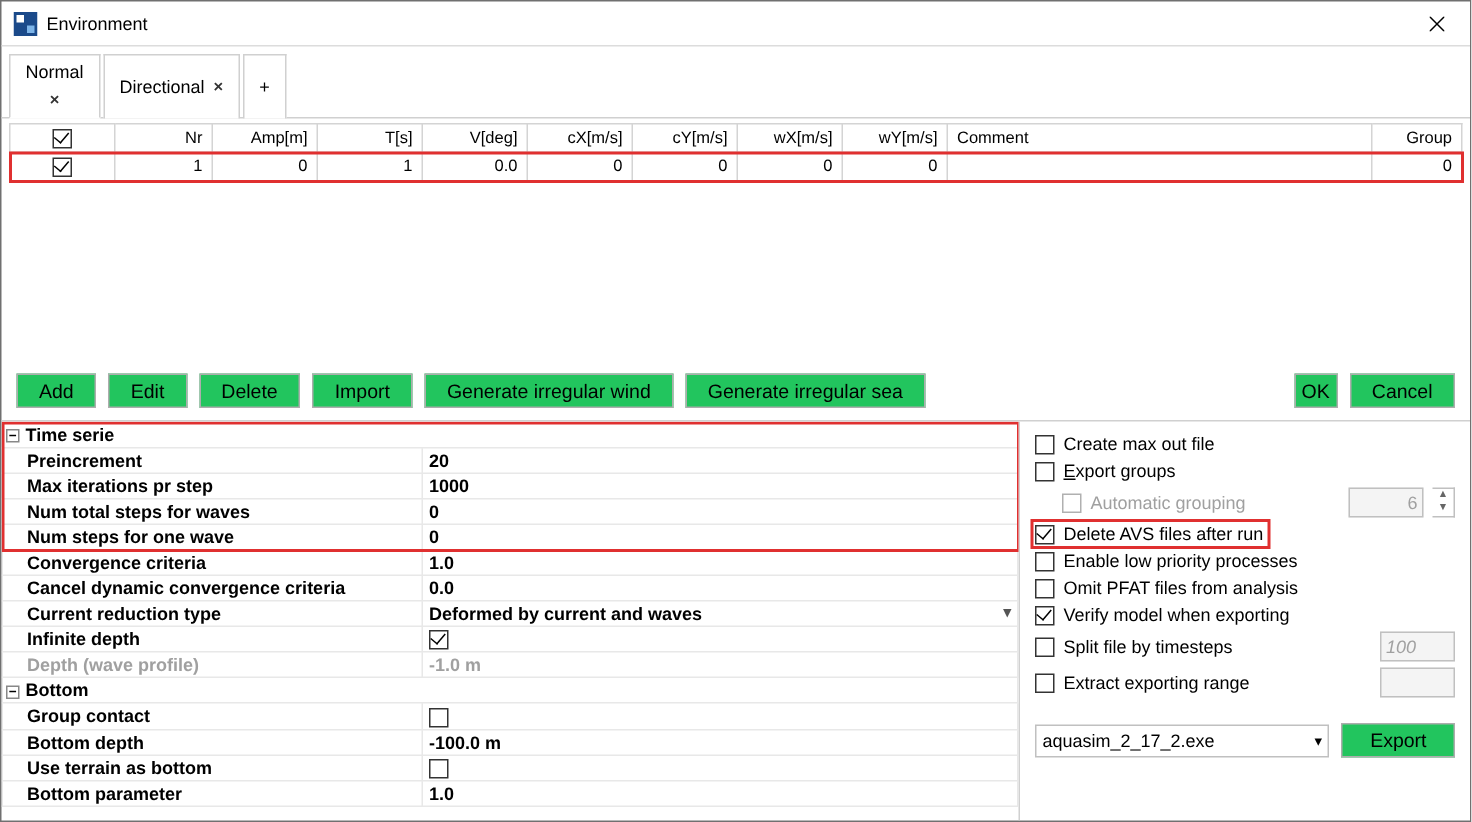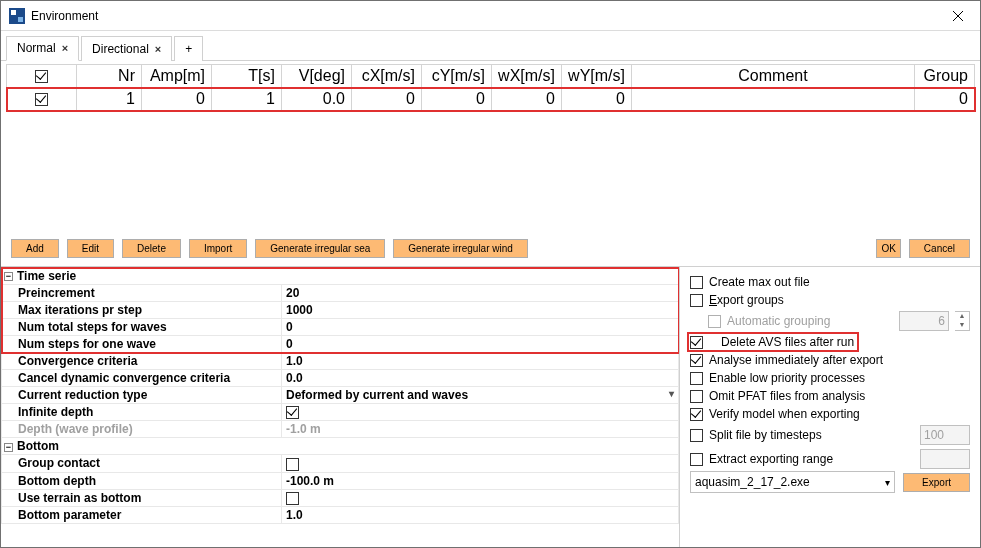--- a/index.html
+++ b/index.html
@@ -5,37 +5,37 @@
   * { box-sizing: border-box; }
   html, body { margin:0; padding:0; font-family: "Segoe UI", Tahoma, sans-serif; font-size:12px; color:#000; background:#fff; }
   .window { width:981px; height:548px; border:1px solid #707070; display:flex; flex-direction:column; background:#fff; }
   .titlebar { height:30px; display:flex; align-items:center; padding:0 0 0 8px; border-bottom:1px solid #dcdcdc; }
   .titlebar .icon { width:16px; height:16px; margin-right:6px; }
   .titlebar .title { flex:1; font-size:12px; }
   .titlebar .close { width:45px; height:29px; display:flex; align-items:center; justify-content:center; }
 
   .tabs { display:flex; padding: 4px 5px 0 5px; gap:0; border-bottom:1px solid #d0d0d0; }
   .tab { padding:4px 10px 5px 10px; border:1px solid #d0d0d0; border-bottom:none; margin-right:2px; background:#fff; display:flex; align-items:center; gap:6px; position:relative; top:1px;}
-  .tab.active { background:#fff; border-bottom:1px solid #fff; }
+  .tab.active { background:#fff; border-bottom:1px solid #fff;flex-direction:column; }
   .tab .tclose { font-weight:bold; font-size:11px; color:#333; }
   .tab.add { padding:4px 10px; }
 
   .grid-area { padding:3px 5px 0 5px; }
   table.data { width:100%; border-collapse:collapse; }
-  table.data th, table.data td { border:1px solid #d4d4d4; padding:2px 6px; font-weight:normal; text-align:left; font-size:16px; height:19px;}
-  table.data th { background:#fff;text-align:center; }
+  table.data th, table.data td { border:1px solid #d4d4d4; padding:2px 6px; font-weight:normal; text-align:left; font-size:11px; height:19px;}
+  table.data th { background:#fff; }
   table.data td.num, table.data th.num { text-align:right; }
   table.data td.center, table.data th.center { text-align:center; }
   .red-outline { outline:2px solid #e03030; outline-offset:-1px; }
   .checkbox { display:inline-block; width:13px; height:13px; border:1px solid #333; position:relative; vertical-align:middle;}
   .checkbox.checked::after { content:""; position:absolute; left:2px; top:-1px; width:5px; height:8px; border:solid #000; border-width:0 1.5px 1.5px 0; transform:rotate(40deg);}
   .checkbox.disabled { border-color:#b0b0b0; }
 
   .btn-row { padding:8px 10px; display:flex; gap:8px; align-items:center; }
-  .btn { border:1px solid #adadad; background:#fdba74; padding:3px 14px; font-size:10px; cursor:default; }
+  .btn { border:1px solid #adadad; background:#22c55e; padding:3px 14px; font-size:13px; cursor:default; }
   .btn-row .spacer { flex:1; }
 
   .lower { flex:1; display:flex; border-top:1px solid #d0d0d0; overflow:hidden;}
   .left-panel { flex:1; border-right:1px solid #d0d0d0; overflow:auto; }
   .right-panel { width:300px; padding:6px 10px; overflow:auto;}
 
   .prop-table { width:100%; border-collapse:collapse; }
   .expander { display:inline-block; width:9px; height:9px; border:1px solid #888; line-height:7px; text-align:center; font-size:9px; margin-right:4px; vertical-align:middle;}
   .prop-table td { border:1px solid #e8e8e8; padding:1px 4px; font-size:12px; height:17px;font-weight:bold;}
   .prop-table tr.section td { font-weight:bold; background:#fff;}
@@ -47,21 +47,21 @@
 
   .opt-row { display:flex; align-items:center; gap:6px; padding:2px 0; font-size:12px;}
   .opt-row.dis label{ color:#a0a0a0; }
   .opt-row.indent { padding-left:18px; }
   .red-box { outline:2px solid #e03030; outline-offset:1px; padding-right:2px;}
   .num-input { width:50px; border:1px solid #c0c0c0; padding:1px 3px; font-size:12px; text-align:right; height:20px; }
   .num-input.dis { background:#f4f4f4; color:#a0a0a0; }
   .spinner { display:inline-flex; flex-direction:column; border:1px solid #c0c0c0; border-left:none; height:20px; width:15px;}
   .spinner span{ flex:1; font-size:7px; text-align:center; line-height:8px; color:#666;}
   .combo { border:1px solid #c0c0c0; padding:2px 4px; font-size:12px; display:flex; align-items:center; justify-content:space-between; height:22px; flex:1;}
-  .export-row { display:flex; align-items:center; gap:8px; margin-top:0;}
+  .export-row { display:flex; align-items:center; gap:8px; margin-top:15px;}
 </style>
 </head>
 <body>
 
 <div class="window">
 
   <div class="titlebar">
     <span class="icon">
       <svg width="16" height="16">
           <rect x="0" y="0" width="16" height="16" fill="#1b4a8a"></rect>
@@ -123,22 +123,22 @@
       </table>
   </div>
 
   <div style="flex:0 0 120px"></div>
 
   <div class="btn-row">
     <button class="btn">Add</button>
     <button class="btn">Edit</button>
     <button class="btn">Delete</button>
     <button class="btn">Import</button>
+    <button class="btn">Generate irregular wind</button>
     <button class="btn">Generate irregular sea</button>
-    <button class="btn">Generate irregular wind</button>
     <div class="spacer"></div>
     <button class="btn" style="padding:3px 4px">OK</button>
     <button class="btn">Cancel</button>
   </div>
 
   <div class="lower">
     <div class="left-panel">
       <table class="prop-table">
         <tbody class="red-outline-section">
         <tr class="section">
@@ -218,46 +218,42 @@
         <span class="checkbox disabled"></span>
         <label>Automatic grouping</label>
         <div style="flex:1"></div>
         <input class="num-input dis" value="6" style="">
         <div class="spinner">
             <span>▲</span>
             <span>▼</span>
           </div>
       </div>
       <div class="opt-row">
-          <span class="red-box" style="display:inline-flex;align-items:center;gap:18px">
+          <span class="red-box" style="display:inline-flex;align-items:center;gap:6px">
             <span class="checkbox checked"></span>
             <label>Delete AVS files after run</label>
           </span>
         </div>
       <div class="opt-row">
-          <span class="checkbox checked"></span>
-          <label>Analyse immediately after export</label>
-        </div>
-      <div class="opt-row">
           <span class="checkbox"></span>
           <label>Enable low priority processes</label>
         </div>
       <div class="opt-row">
           <span class="checkbox"></span>
           <label>Omit PFAT files from analysis</label>
         </div>
       <div class="opt-row">
           <span class="checkbox checked"></span>
           <label>Verify model when exporting</label>
         </div>
       <div class="opt-row">
         <span class="checkbox"></span>
         <label>Split file by timesteps</label>
         <div style="flex:1"></div>
-        <input class="num-input dis" style="text-align: left;" value="100">
+        <input class="num-input dis" style="text-align: left; font-style: italic;" value="100">
       </div>
       <div class="opt-row">
         <span class="checkbox"></span>
         <label>Extract exporting range</label>
         <div style="flex:1"></div>
         <input class="num-input dis" style="width: 50px;">
       </div>
       <div class="export-row">
         <div class="combo">
           <span>aquasim_2_17_2.exe</span>

